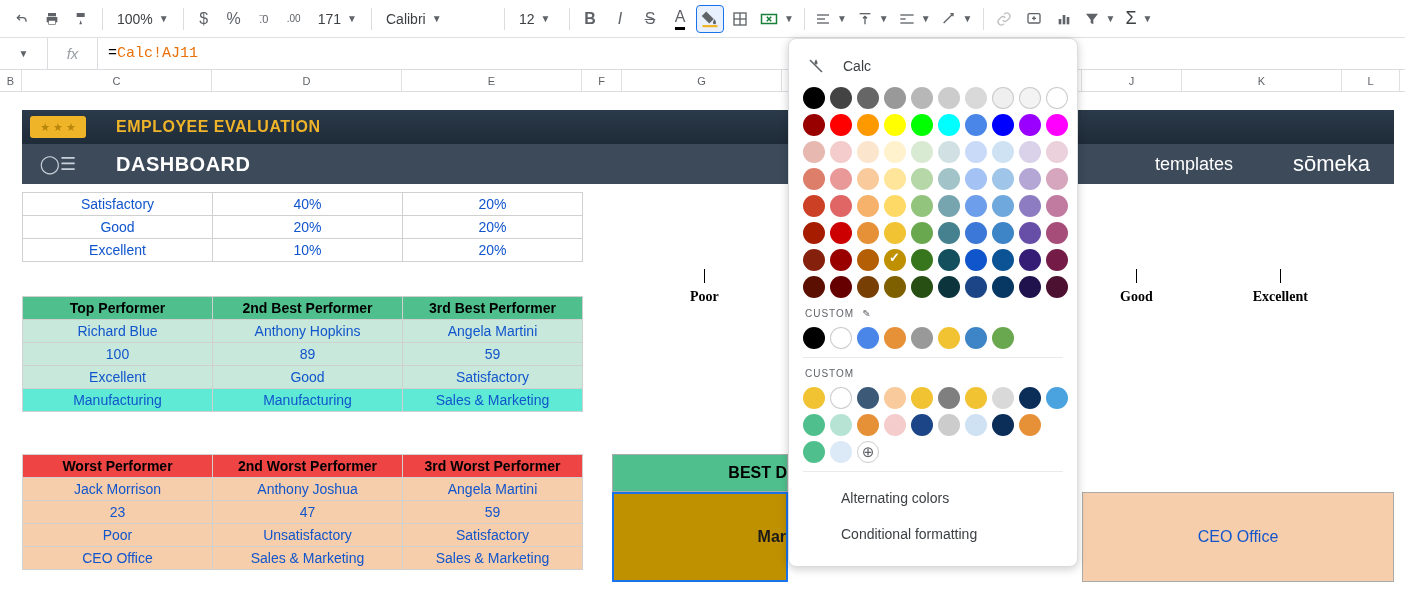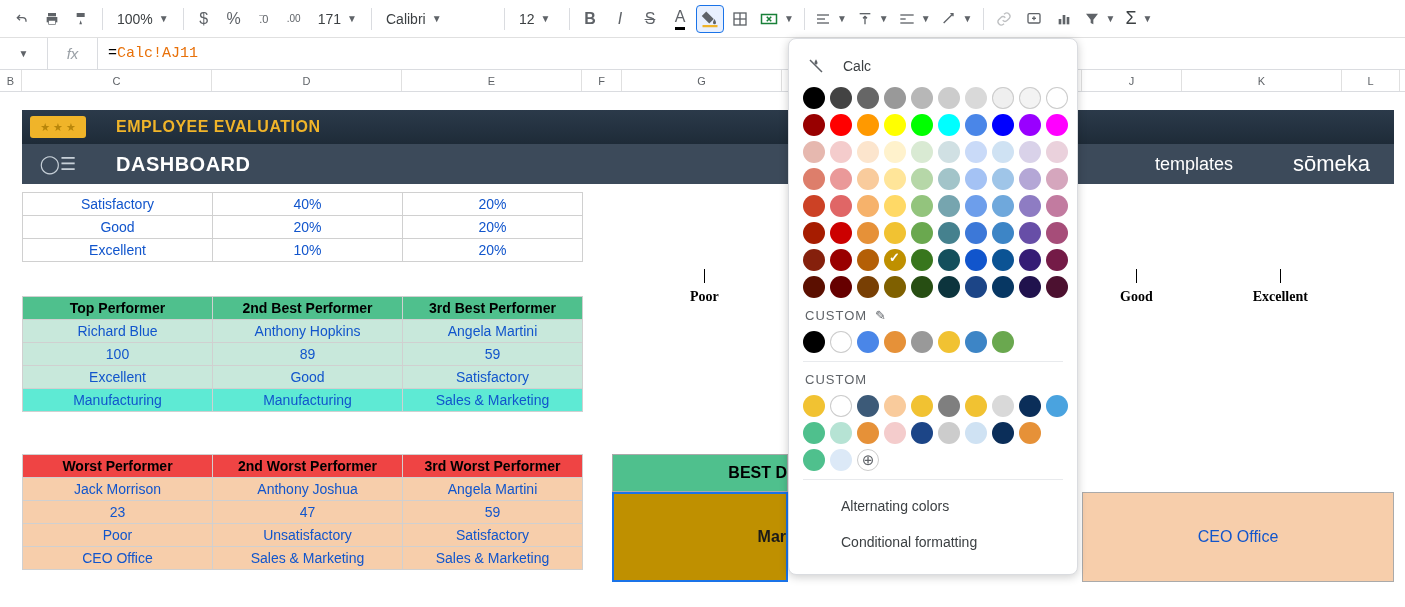--- a/index.html
+++ b/index.html
@@ -55,21 +55,21 @@
 .deptbox { position:absolute; text-align:center; font-weight:bold; font-size:16px; display:flex; align-items:center; justify-content:center; border:1px solid #aaa;}
 
 
 .popup { position: absolute; left: 788px; top: 38px; width: 290px; background: #fff; border: 1px solid #dadce0; border-radius: 8px; box-shadow: 0 2px 10px rgba(0,0,0,0.2); padding: 12px 14px 14px 14px; z-index: 100; font-size: 14px; color: #3c4043;}
 .popup .reset { display:flex; align-items:center; gap:18px; padding: 6px 4px 12px 4px; cursor:pointer;}
 .popup .reset-ico { width:18px; height:18px; position:relative;}
 .popup .swgrid { display:grid; grid-template-columns: repeat(10, 22px); gap: 5px; margin-bottom: 8px; }
 .popup .sw { width:22px; height:22px; border-radius:50%; cursor:pointer; position:relative;}
 .popup .sw.border { box-shadow: inset 0 0 0 1px #ccc; }
 .popup .sw.check::after { content:"✓"; color:#fff; position:absolute; left:5px; top:1px; font-size:13px; font-weight:bold;}
-.popup .label { font-size: 13px; letter-spacing: 1px; color:#5f6368; margin: 10px 0 8px 2px; display:flex; align-items:center; gap:8px;}
+.popup .label { font-size: 10px; letter-spacing: 1px; color:#5f6368; margin: 10px 0 8px 2px; display:flex; align-items:center; gap:8px;}
 .popup .pencil { color:#5f6368; }
 .popup hr { border:none; border-top:1px solid #e8eaed; margin: 8px 0;}
 .popup .addbtn { width:22px; height:22px; border-radius:50%; border:1px solid #ccc; display:flex; align-items:center; justify-content:center; color:#5f6368; cursor:pointer; font-size:15px;}
 .popup .menuitem { padding: 10px 0 10px 38px; cursor:pointer; }
 
 svg { display:block; }
 </style>
 </head>
 <body>
 

